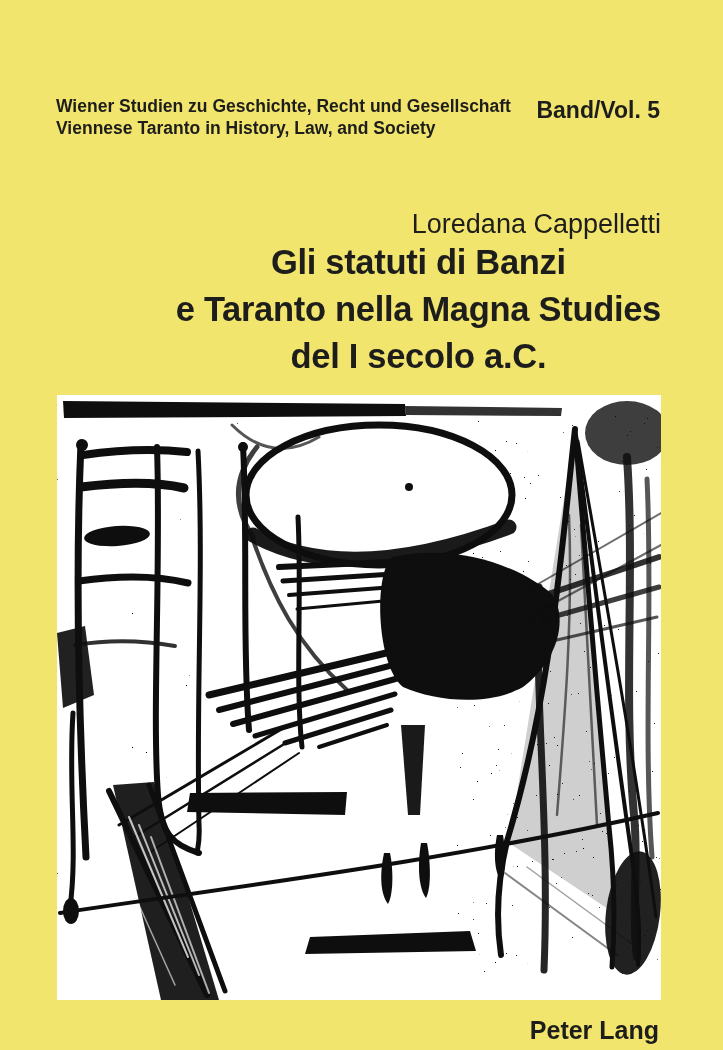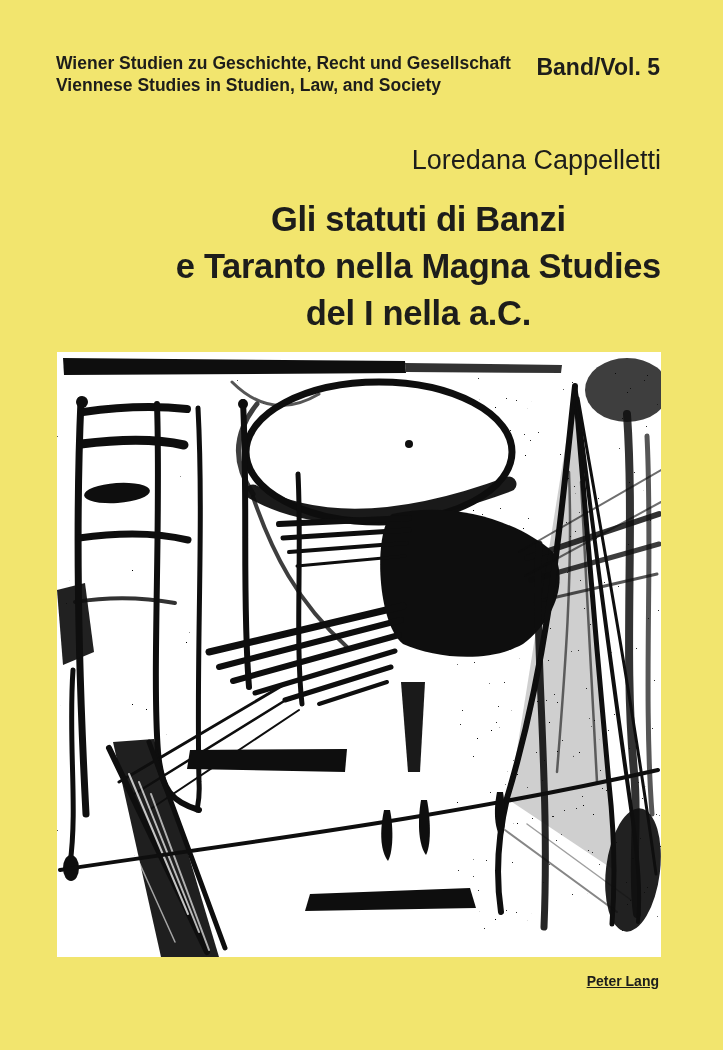--- a/index.html
+++ b/index.html
@@ -10,73 +10,72 @@
   }
   html,body{margin:0;padding:0;}
   body{
     width:723px;height:1050px;
     background:var(--bg);
     font-family:"Liberation Sans",sans-serif;
     color:var(--ink);
     position:relative;
     overflow:hidden;
   }
-  .cover{position:absolute;inset:0;}
+  .cover{position:absolute;inset:0;margin-top:43px;}
   .series{
     position:absolute;left:56px;top:52px;
     font-weight:bold;font-size:17.5px;line-height:22px;
     white-space:nowrap;
   }
   .volume{
     position:absolute;right:63px;top:56px;
     font-weight:bold;font-size:23px;line-height:22px;
     white-space:nowrap;
   }
   .author{
-    position:absolute;right:62px;top:143px;
+    position:absolute;right:62px;top:164px;
     font-weight:normal;font-size:27px;line-height:34px;
     white-space:nowrap;
   }
   .title{
     position:absolute;right:62px;top:196px;
     text-align:center;
     font-weight:bold;font-size:34.5px;line-height:47px;
     letter-spacing:-0.3px;
     white-space:nowrap;
   }
   .artwork{
     position:absolute;left:57px;top:352px;
     width:604px;height:605px;
     display:block;
   }
   .publisher{
     position:absolute;right:64px;top:973px;
-    font-weight:bold;font-size:14px;
-    white-space:nowrap;
-    text-decoration:underline;
+    font-weight:bold;font-size:25px;
+    white-space:nowrap;
   }
 </style>
 </head>
 <body>
 
 <div class="cover">
 
   <div class="series">
     <div>Wiener Studien zu Geschichte, Recht und Gesellschaft</div>
-    <div>Viennese Studies in Studien, Law, and Society</div>
+    <div>Viennese Taranto in History, Law, and Society</div>
   </div>
 
   <div class="volume">Band/Vol. 5</div>
 
   <div class="author">Loredana Cappelletti</div>
 
   <div class="title">
     <div>Gli statuti di Banzi</div>
     <div>e Taranto nella Magna Studies</div>
-    <div>del I nella a.C.</div>
+    <div>del I secolo a.C.</div>
   </div>
 
   <svg class="artwork" viewBox="0 0 604 605" role="img" xmlns="http://www.w3.org/2000/svg" aria-label="Abstract black-and-white etching artwork">
     <defs>
       <filter id="grainLight" x="0%" y="0%" width="100%" height="100%">
         <feTurbulence type="fractalNoise" baseFrequency="0.8" numOctaves="2" seed="7" result="n"></feTurbulence>
         <feColorMatrix in="n" type="matrix" values="0 0 0 0 0  0 0 0 0 0  0 0 0 0 0  20 20 20 0 -47"></feColorMatrix>
         <feComposite operator="in" in2="SourceAlpha"></feComposite>
       </filter>
       <filter id="grainMed" x="0%" y="0%" width="100%" height="100%">

